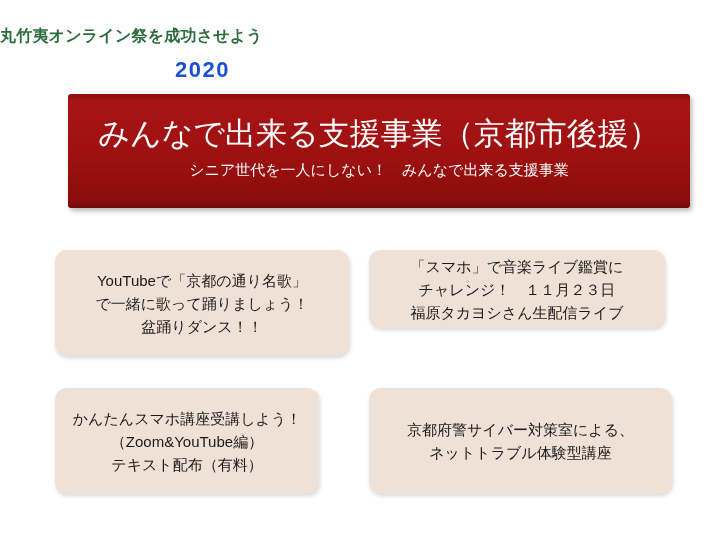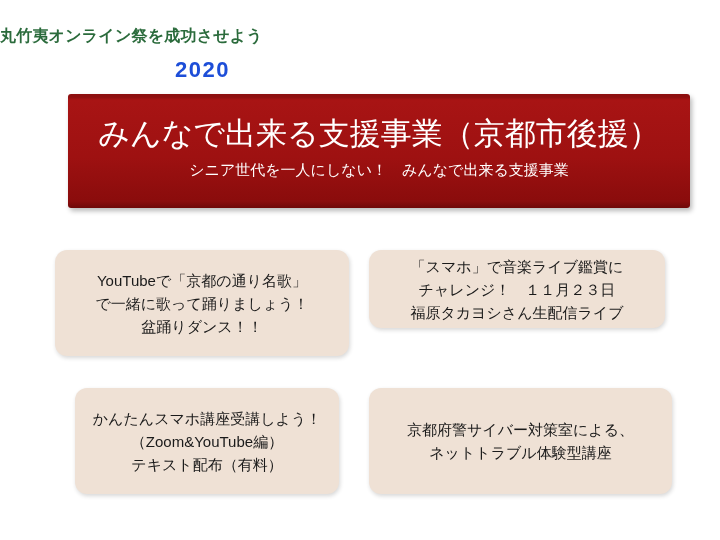--- a/index.html
+++ b/index.html
@@ -105,21 +105,21 @@
     color: #1a1a1a;
     font-size: 15px;
     line-height: 23px;
     padding: 4px 15px;
     box-sizing: border-box;
   }
   .box-text { white-space: pre-line; }
 
   #box-1 { left: 55px;  top: 250px; width: 294px; height: 106px; }
   #box-2 { left: 369px; top: 250px; width: 296px; height: 78px; }
-  #box-3 { left: 55px;  top: 388px; width: 264px; height: 106px; margin-left: 20px; }
+  #box-3 { left: 55px;  top: 388px; width: 264px; height: 106px; }
   #box-4 { left: 369px; top: 388px; width: 303px; height: 106px; }
 </style>
 </head>
 <body>
 
 <div id="slide">
 
   <div class="heading">丸竹夷オンライン祭を成功させよう</div>
 
   <div class="heading-line2">2020</div>

